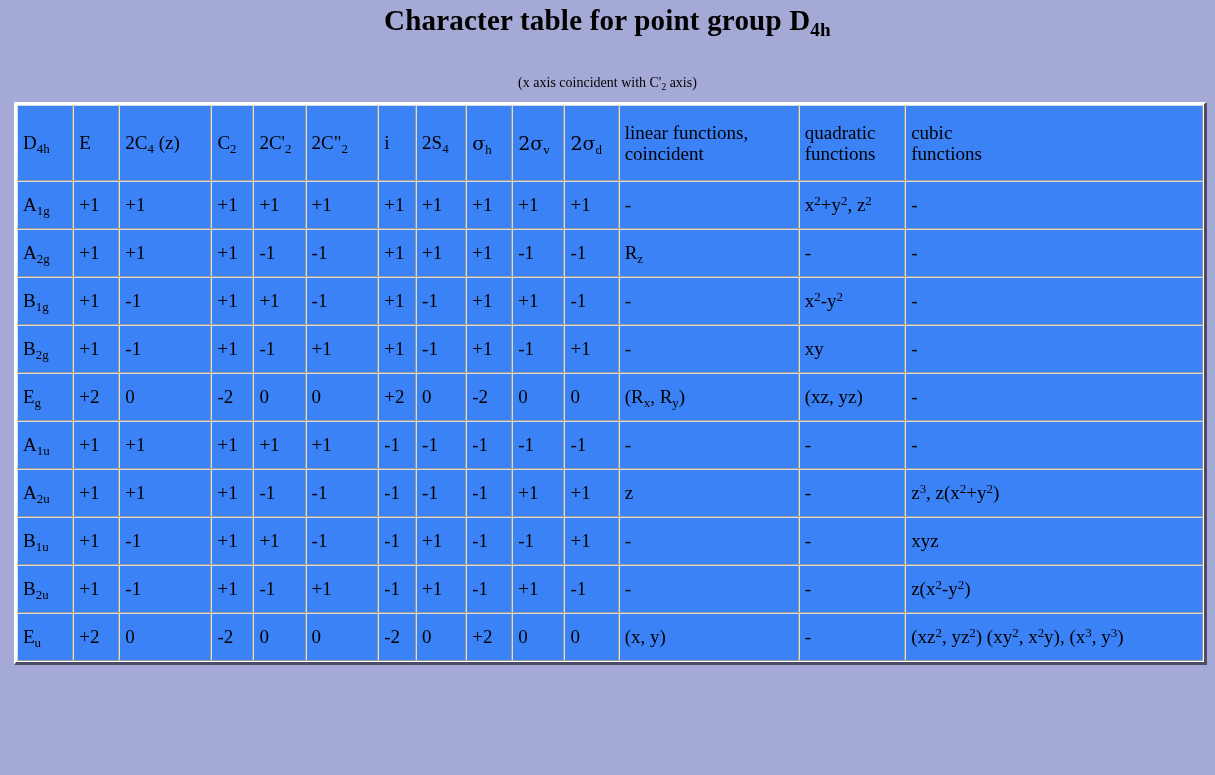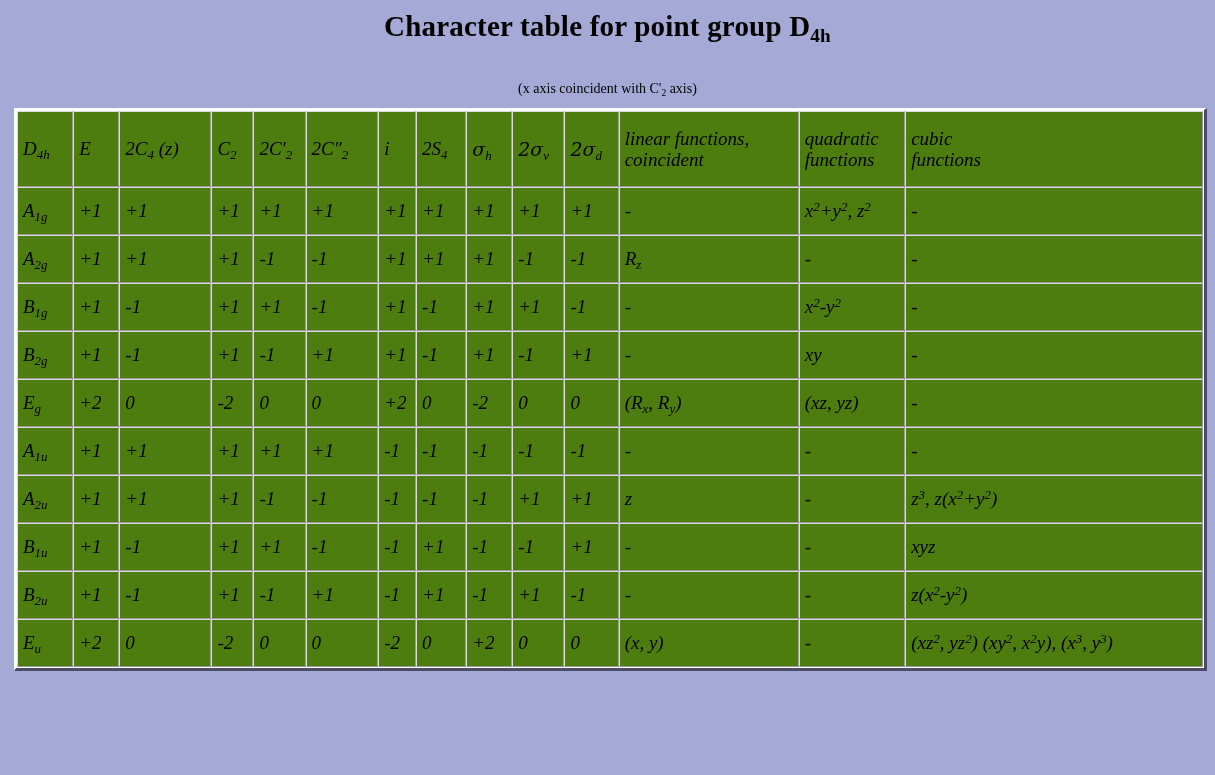--- a/index.html
+++ b/index.html
@@ -11,21 +11,21 @@
     height: 775px;
     background: #a5a9d5;
     font-family: "Liberation Serif", "DejaVu Serif", serif;
     color: #000;
     overflow: hidden;
   }
 
   
   #title-area {
     text-align: center;
-    padding-top: 10px;
+    padding-top: 4px;
   }
   #page-title {
     font-size: 29px;
     font-weight: bold;
     letter-spacing: 0.2px;
     line-height: 1.15;
     margin: 0;
   }
   #page-subtitle {
     font-size: 14px;
@@ -47,23 +47,22 @@
     border-bottom: 3px solid #4c4c66;
     padding: 1px;
     box-sizing: border-box;
     width: 1193px;
   }
 
   table#character-table {
     border-collapse: separate;
     border-spacing: 0;
     width: 100%;
-    background: #4d7c0f;
+    background: #3b82f6;
     table-layout: fixed;
-    font-style: italic;
   }
 
   table#character-table td,
   table#character-table th {
     border-top: 1px solid #dcdcdc;
     border-left: 1px solid #dcdcdc;
     border-right: 1px solid #9a9a9a;
     border-bottom: 1px solid #9a9a9a;
     padding: 3px 5px 3px 5px;
     font-size: 19px;

